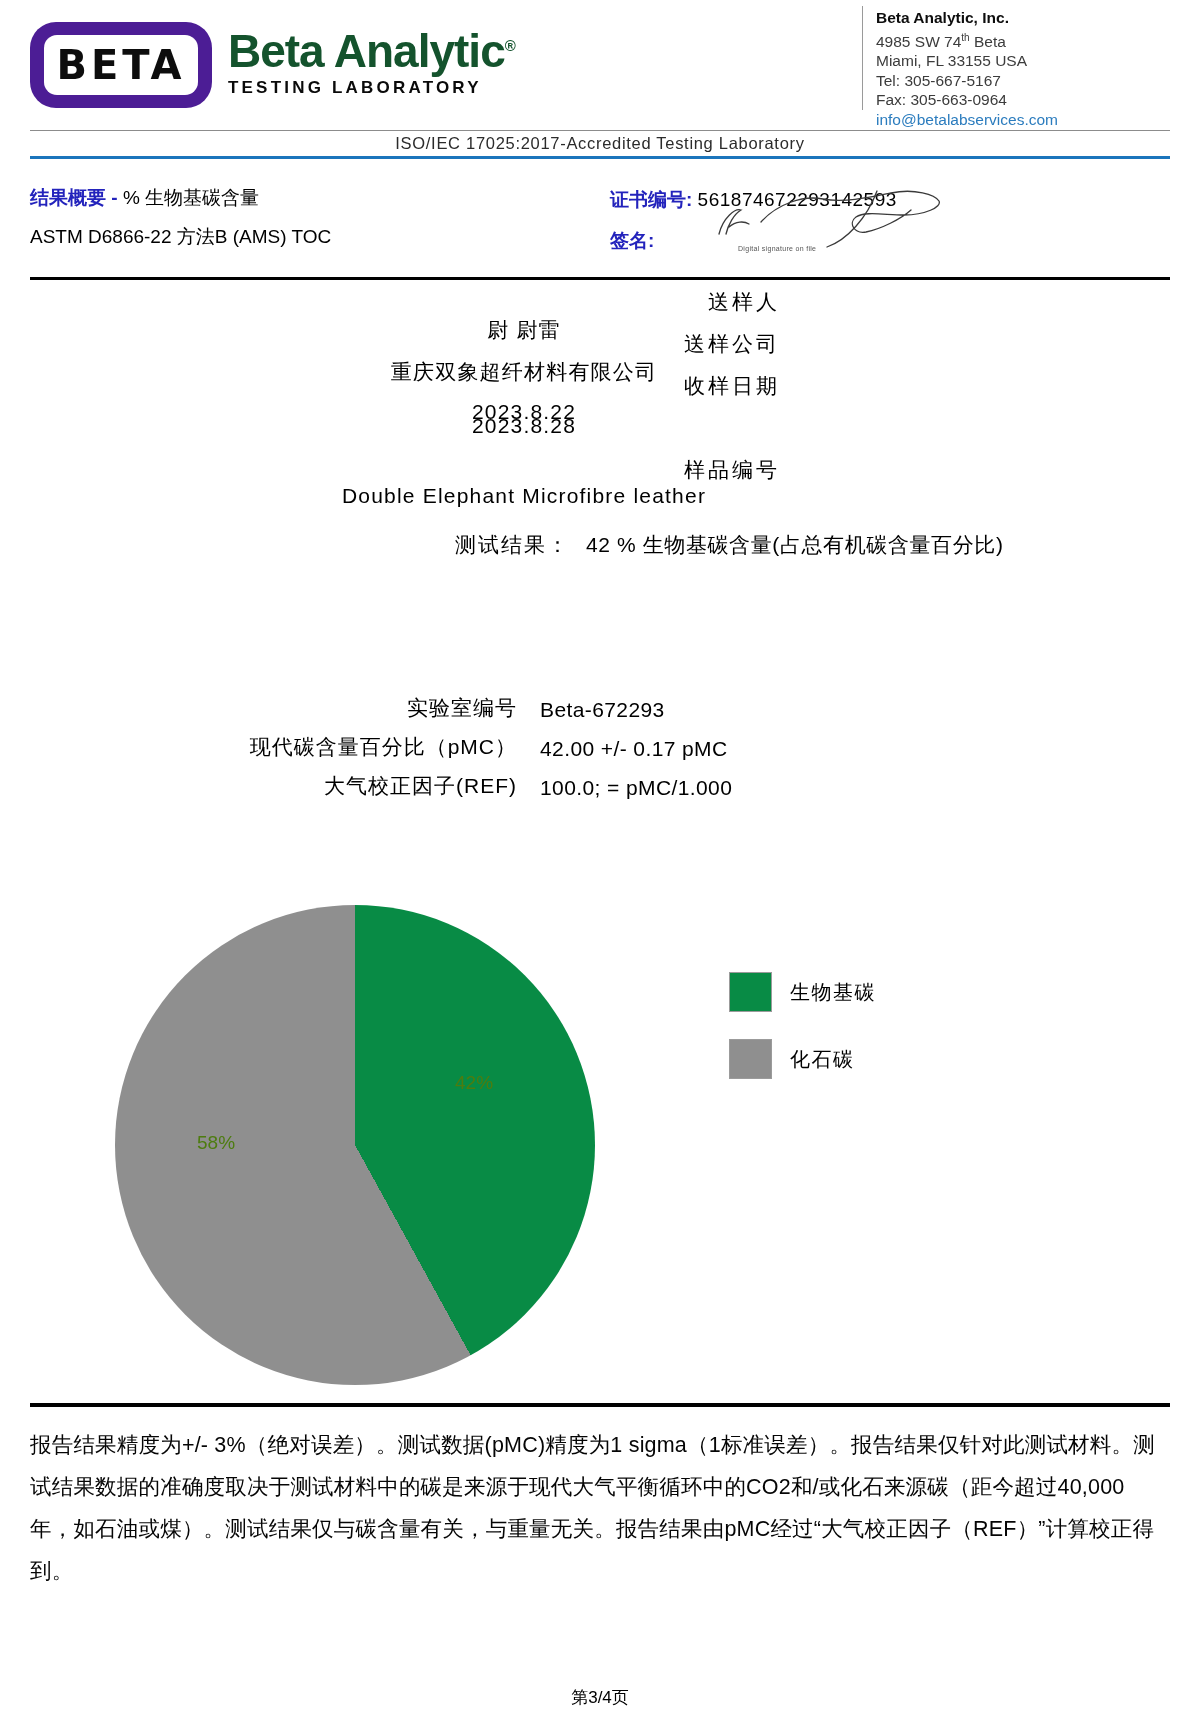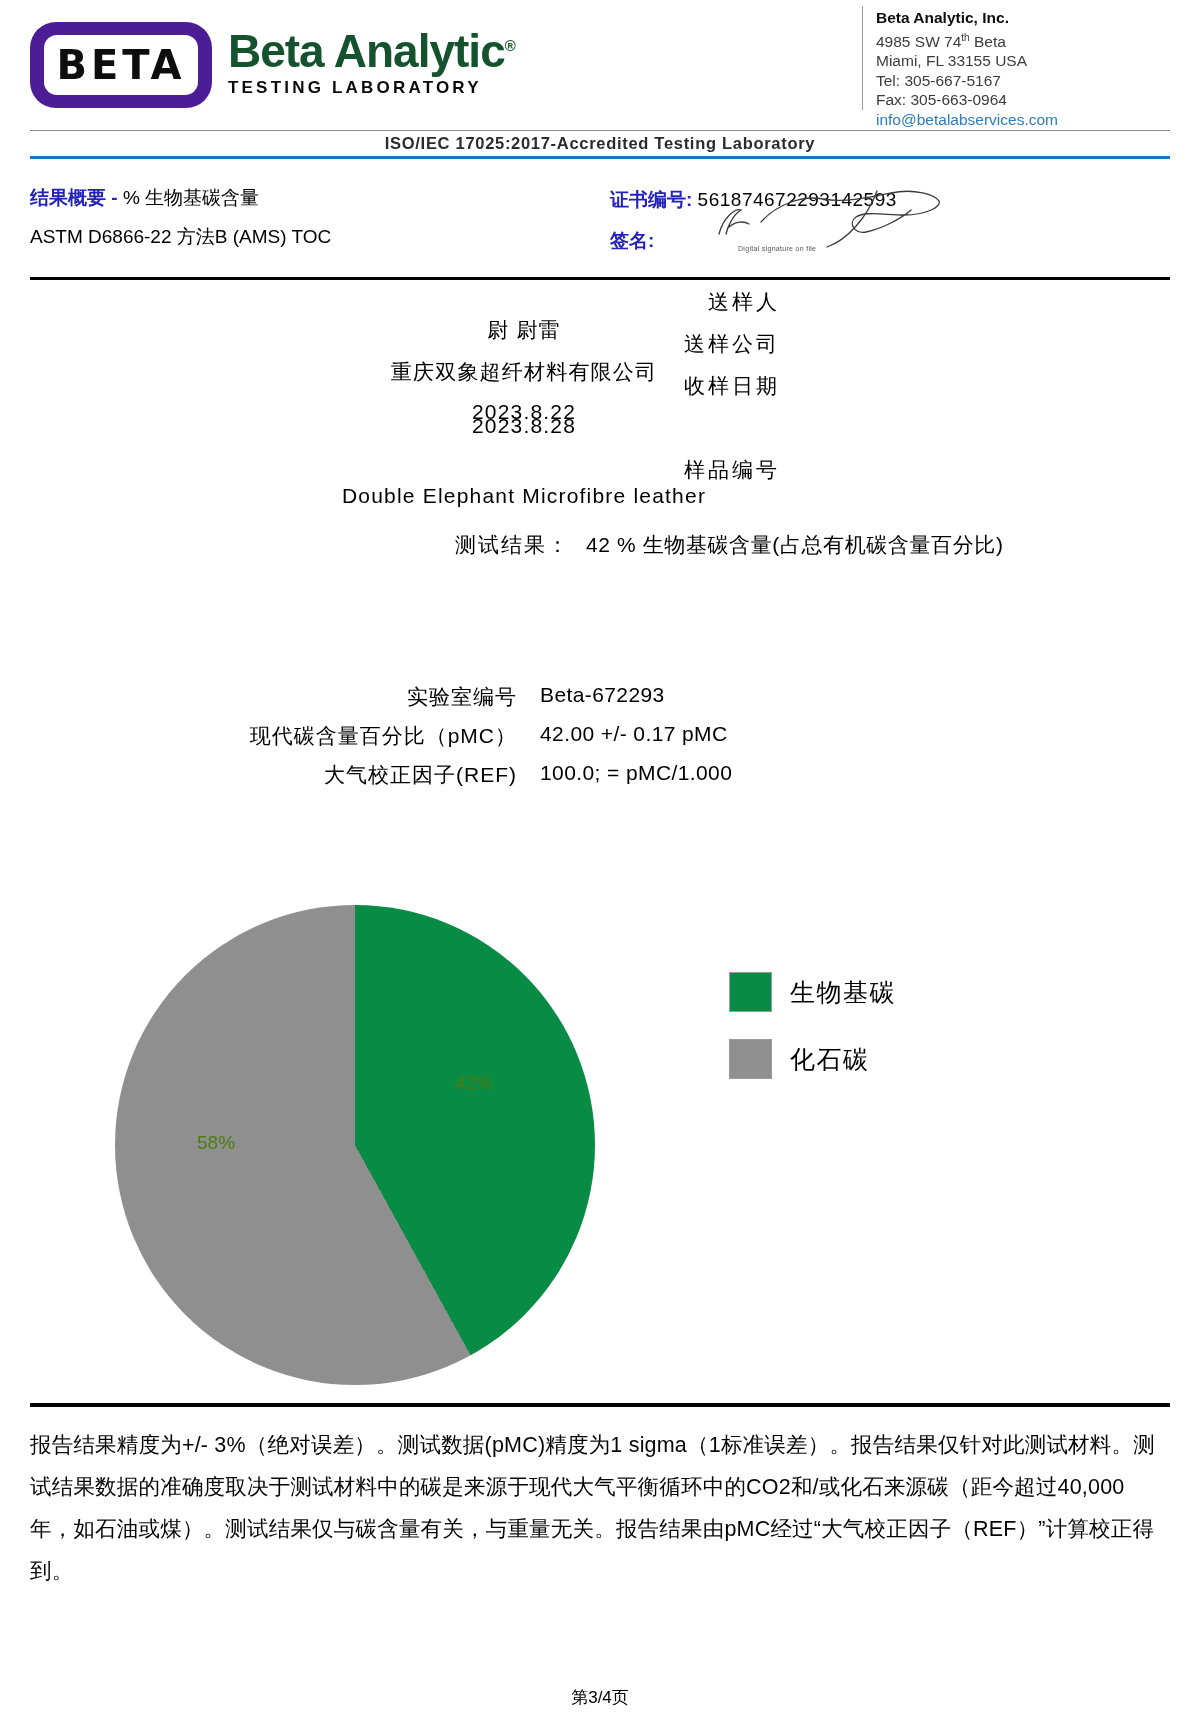--- a/index.html
+++ b/index.html
@@ -19,21 +19,21 @@
   .brand-sub { font-size:17px; font-weight:600; letter-spacing:3.2px; margin-top:3px; color:#0a0a0a; }
   .vline { position:absolute; left:862px; top:6px; width:1px; height:104px; background:#9a9a9a; }
   .addr { position:absolute; left:876px; top:8px; font-size:15.5px; line-height:19.5px; color:#3c3c3c; }
   .addr .addr-name { font-weight:bold; color:#0d0d0d; }
   .addr sup { font-size:10px; }
   .addr .email { color:#2b7cbe; text-decoration:none; display:inline-block; }
 
   
   .iso-topline { position:absolute; left:30px; right:30px; top:130px; height:1px; background:#8c8c8c; }
   .iso-text { position:absolute; left:0; right:0; top:134px; text-align:center;
-              font-size:16.5px; letter-spacing:0.7px; color:#2b2b2b;font-weight:bold; }
+              font-size:16.5px; letter-spacing:0.7px; color:#2b2b2b; }
   .iso-blueline { position:absolute; left:30px; right:30px; top:156px; height:3px; background:#1b75bc; }
 
   
   .sum-title { position:absolute; left:30px; top:185px; font-size:19px; }
   .blue-lbl { color:#2323bc; font-weight:bold; }
   .sum-method { position:absolute; left:30px; top:224px; font-size:19px; }
   .cert-row { position:absolute; left:610px; top:187px; font-size:19px; }
   .cert-row .num { letter-spacing:0.5px; }
   .sig-label { position:absolute; left:610px; top:228px; font-size:19px; }
   .sig-svg { position:absolute; left:705px; top:188px; width:250px; height:62px; }
@@ -44,33 +44,33 @@
   .details { position:absolute; left:30px; top:288px; width:960px; }
   .drow { display:flex; height:42px; align-items:center; font-size:21px;flex-direction:column; }
   .drow .lbl { width:540px; text-align:right; letter-spacing:3px; }
   .drow .val { padding-left:28px; letter-spacing:1.2px; }
   .result-row { position:absolute; left:30px; top:524px; width:1100px; display:flex; height:42px; align-items:center; font-size:21px; }
   .result-row .lbl { width:540px; text-align:right; letter-spacing:2px; }
   .result-row .val { padding-left:16px; letter-spacing:0.6px; }
 
   
   .lab { position:absolute; left:30px; top:683px; width:960px; }
-  .lrow { display:flex; height:39px; align-items:flex-start; font-size:21px; }
+  .lrow { display:flex; height:39px; align-items:flex-end; font-size:21px; }
   .lrow .lbl { width:487px; text-align:right; letter-spacing:1px; }
   .lrow .val { padding-left:23px; letter-spacing:0.4px; }
 
   
   .pie { position:absolute; left:115px; top:905px; width:480px; height:480px; border-radius:50%; }
   .pie-label { position:absolute; font-size:19px; color:#4d7c0f; }
   .pie-label.green { left:455px; top:1072px; }
   .pie-label.gray  { left:197px; top:1132px; }
   .legend { position:absolute; left:729px; top:972px; }
   .leg-row { display:flex; align-items:center; margin-bottom:27px; }
   .swatch { width:43px; height:40px; border:1px solid #9b9b9b; }
-  .leg-text { margin-left:18px; font-size:25px; letter-spacing:1.5px; }
+  .leg-text { margin-left:18px; font-size:20px; letter-spacing:1.5px; }
 
   
   .rule2 { position:absolute; left:30px; right:30px; top:1403px; height:4px; background:#000; }
   .disclaimer { position:absolute; left:30px; top:1424px; width:1125px;
                 font-size:21.5px; line-height:42px; color:#050505; letter-spacing:0.2px; }
   .page-num { position:absolute; left:0; right:0; top:1686px; text-align:center; font-size:17px; }
 </style>
 </head>
 <body>
 

